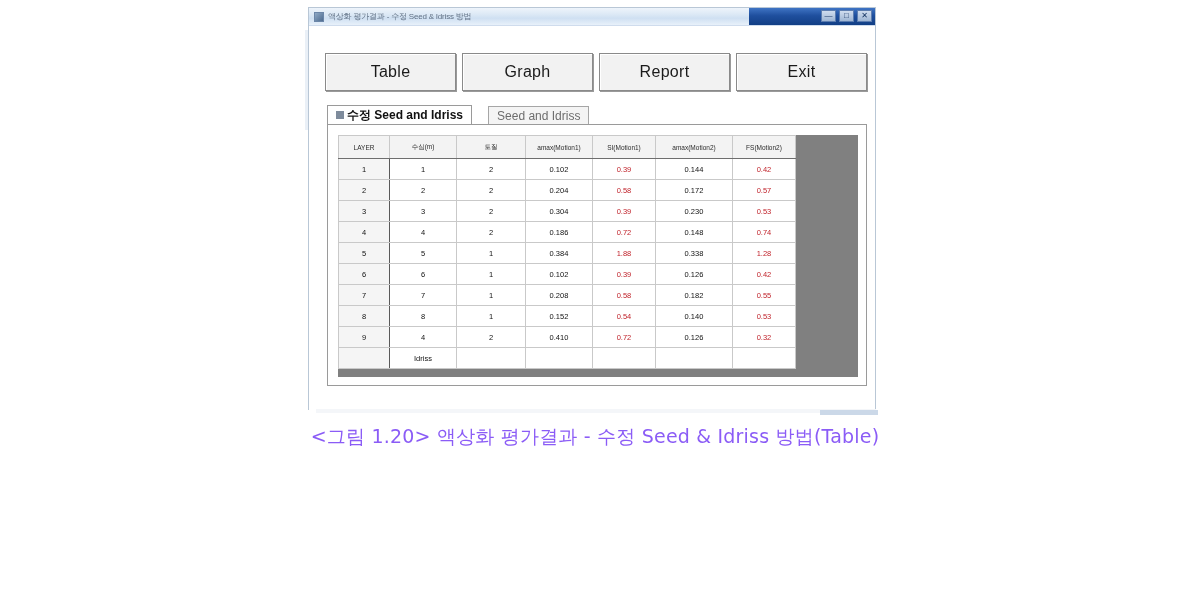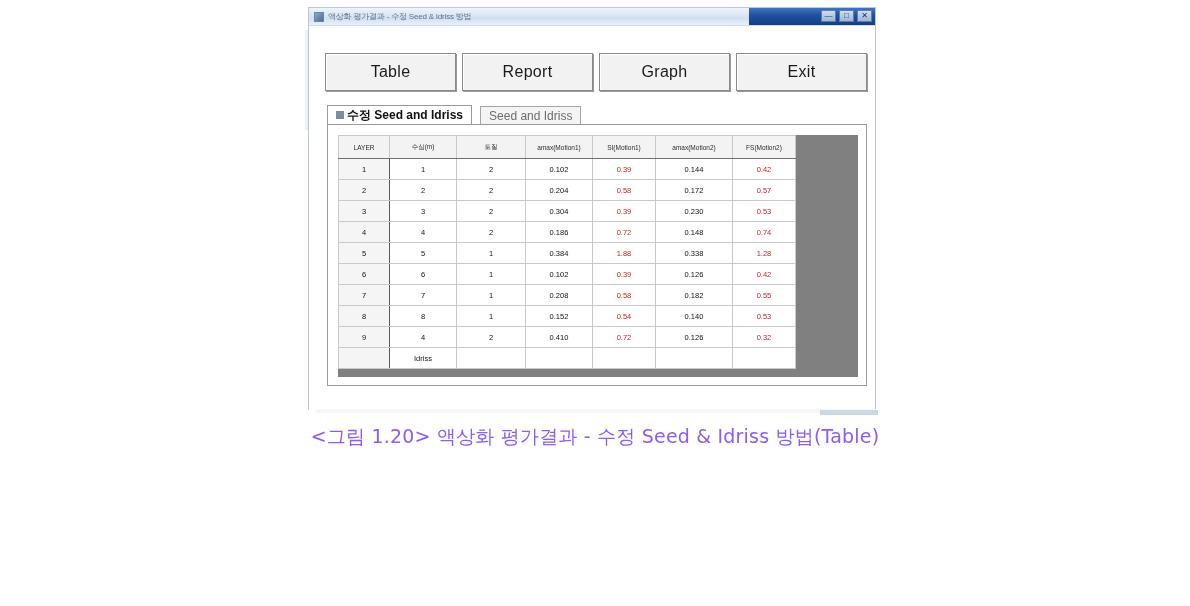--- a/index.html
+++ b/index.html
@@ -81,21 +81,21 @@
     font-size:12px;color:#2b2b2b;white-space:nowrap;
     padding:0 8px;
     background:#ededed;
   }
   .tab.active{
     background:#ffffff;height:19px;font-weight:bold;
     color:#111;border-color:#9a9a9a;
     position:relative;z-index:3;
   }
   .tab.inactive{
-    background:#f4f4f4;color:#6d6d6d;margin-left:8px;
+    background:#f4f4f4;color:#6d6d6d;margin-left:16px;
     filter:blur(0.35px);
   }
   .tab-ico{
     display:inline-block;width:8px;height:8px;margin-right:3px;
     background:#7e8b9c;
   }
 
   
   .tabpage{
     position:absolute;left:18px;top:97px;width:540px;height:262px;
@@ -189,22 +189,22 @@
         <span class="win-btn">—</span>
         <span class="win-btn">□</span>
         <span class="win-btn">✕</span>
       </span>
     </div>
 
     <div class="client">
 
       <div class="toolbar">
         <div class="tbtn">Table</div>
+        <div class="tbtn">Graph</div>
         <div class="tbtn">Report</div>
-        <div class="tbtn">Graph</div>
         <div class="tbtn">Exit</div>
       </div>
 
       <div class="tabstrip">
         <div class="tab active">
           <span class="tab-ico"></span>
           <span>수정 Seed and Idriss</span>
         </div>
         <div class="tab inactive">
           <span>Seed and Idriss</span>

